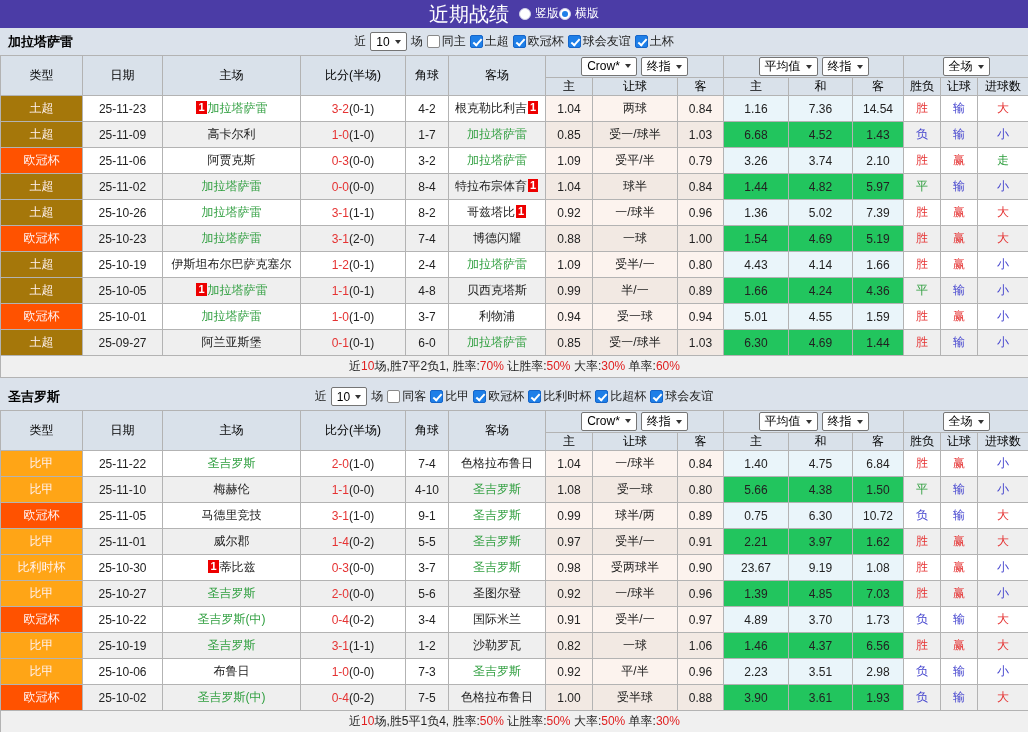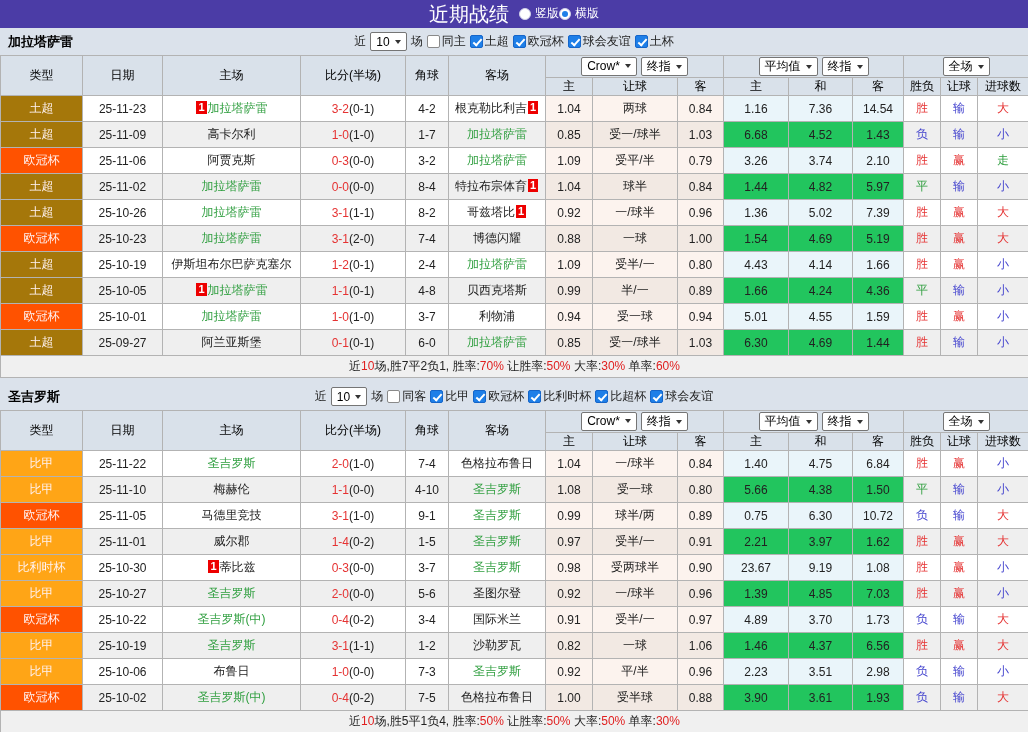--- a/index.html
+++ b/index.html
@@ -508,21 +508,21 @@
             <td class="avgc">10.72</td>
             <td class="resc"><span style="color: rgb(67, 67, 206);">负</span></td>
             <td class="resc"><span style="color: rgb(67, 67, 206);">输</span></td>
             <td class="resc"><span style="color: rgb(229, 50, 50);">大</span></td>
           </tr>
           <tr class="even">
             <td class="type" style="background: rgb(255, 165, 22);">比甲</td>
             <td>25-11-01</td>
             <td class="team"><span class="tn">威尔郡</span></td>
             <td class="score"><span class="ft">1-4</span><span class="ht">(0-2)</span></td>
-            <td>1-5</td>
+            <td>5-5</td>
             <td class="team"><span class="tn g">圣吉罗斯</span></td>
             <td class="crow">0.97</td>
             <td class="crow">受半/一</td>
             <td class="crow">0.91</td>
             <td class="avgc">2.21</td>
             <td class="avgc">3.97</td>
             <td class="avgc">1.62</td>
             <td class="resc"><span style="color: rgb(229, 50, 50);">胜</span></td>
             <td class="resc"><span style="color: rgb(229, 50, 50);">赢</span></td>
             <td class="resc"><span style="color: rgb(229, 50, 50);">大</span></td>

